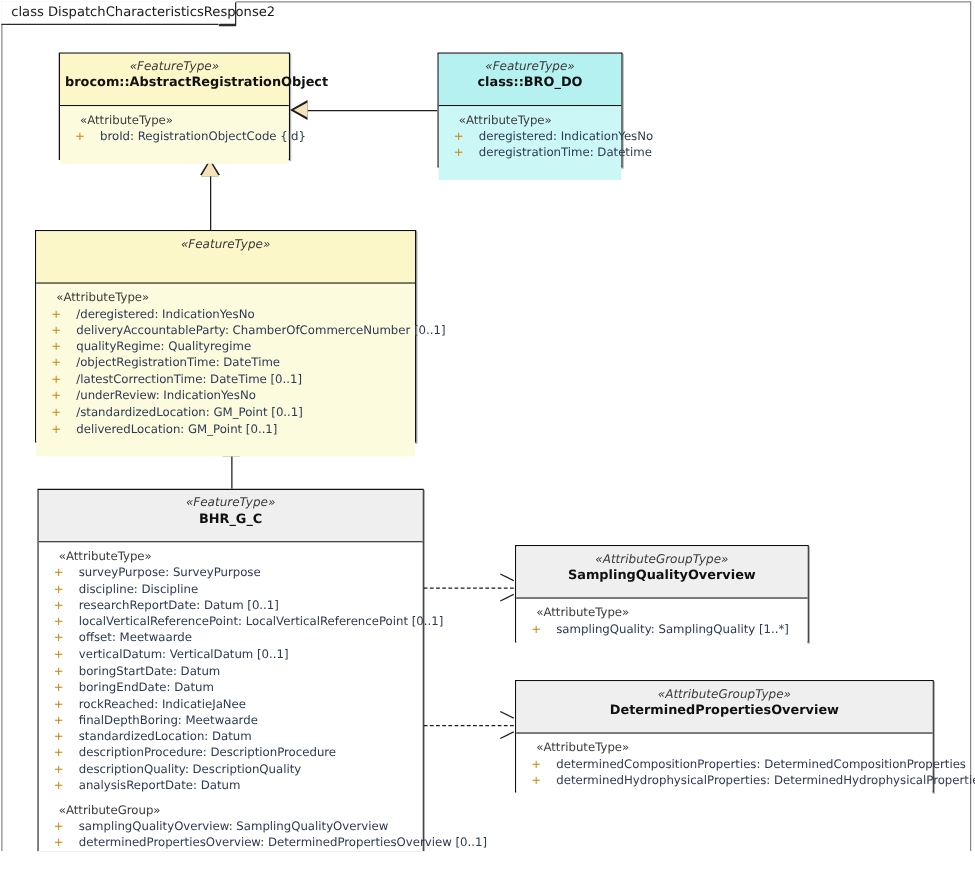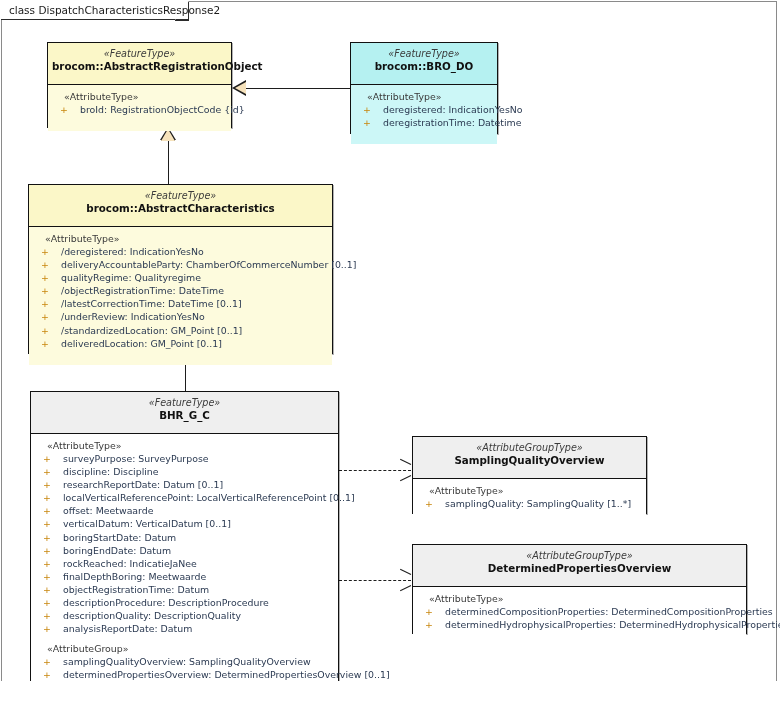--- a/index.html
+++ b/index.html
@@ -235,39 +235,38 @@
       <div class="attr">
         <span class="vis">+</span>
         <span class="itxt">broId: RegistrationObjectCode {id}</span>
       </div>
     </div>
   </div>
 
   <div class="umlbox cyan" style="left:350px;top:42px;width:148px;height:92px;">
     <div class="head" style="height:42px;">
       <div class="stereo">«FeatureType»</div>
-      <div class="name">brocom::BRO_DO</div>
+      <div class="name">class::BRO_DO</div>
     </div>
     <div class="body">
       <div class="grp">«AttributeType»</div>
       <div class="attr">
         <span class="vis">+</span>
         <span class="itxt">deregistered: IndicationYesNo</span>
       </div>
       <div class="attr">
         <span class="vis">+</span>
         <span class="itxt">deregistrationTime: Datetime</span>
       </div>
     </div>
   </div>
 
   <div class="umlbox yellow" style="left:28px;top:184px;width:305px;height:170px;">
     <div class="head" style="height:42px;">
       <div class="stereo">«FeatureType»</div>
-      <div class="name ital">brocom::AbstractCharacteristics</div>
     </div>
     <div class="body">
       <div class="grp">«AttributeType»</div>
       <div class="attr"><span class="vis">+</span><span class="itxt">/deregistered: IndicationYesNo</span></div>
       <div class="attr"><span class="vis">+</span><span class="itxt">deliveryAccountableParty: ChamberOfCommerceNumber [0..1]</span></div>
       <div class="attr"><span class="vis">+</span><span class="itxt">qualityRegime: Qualityregime</span></div>
       <div class="attr"><span class="vis">+</span><span class="itxt">/objectRegistrationTime: DateTime</span></div>
       <div class="attr"><span class="vis">+</span><span class="itxt">/latestCorrectionTime: DateTime [0..1]</span></div>
       <div class="attr"><span class="vis">+</span><span class="itxt">/underReview: IndicationYesNo</span></div>
       <div class="attr"><span class="vis">+</span><span class="itxt">/standardizedLocation: GM_Point [0..1]</span></div>
@@ -285,21 +284,21 @@
       <div class="attr"><span class="vis">+</span><span class="itxt">surveyPurpose: SurveyPurpose</span></div>
       <div class="attr"><span class="vis">+</span><span class="itxt">discipline: Discipline</span></div>
       <div class="attr"><span class="vis">+</span><span class="itxt">researchReportDate: Datum [0..1]</span></div>
       <div class="attr"><span class="vis">+</span><span class="itxt">localVerticalReferencePoint: LocalVerticalReferencePoint [0..1]</span></div>
       <div class="attr"><span class="vis">+</span><span class="itxt">offset: Meetwaarde</span></div>
       <div class="attr"><span class="vis">+</span><span class="itxt">verticalDatum: VerticalDatum [0..1]</span></div>
       <div class="attr"><span class="vis">+</span><span class="itxt">boringStartDate: Datum</span></div>
       <div class="attr"><span class="vis">+</span><span class="itxt">boringEndDate: Datum</span></div>
       <div class="attr"><span class="vis">+</span><span class="itxt">rockReached: IndicatieJaNee</span></div>
       <div class="attr"><span class="vis">+</span><span class="itxt">finalDepthBoring: Meetwaarde</span></div>
-      <div class="attr"><span class="vis">+</span><span class="itxt">objectRegistrationTime: Datum</span></div>
+      <div class="attr"><span class="vis">+</span><span class="itxt">standardizedLocation: Datum</span></div>
       <div class="attr"><span class="vis">+</span><span class="itxt">descriptionProcedure: DescriptionProcedure</span></div>
       <div class="attr"><span class="vis">+</span><span class="itxt">descriptionQuality: DescriptionQuality</span></div>
       <div class="attr"><span class="vis">+</span><span class="itxt">analysisReportDate: Datum</span></div>
 
       <div class="grp" style="margin-top:7px;">«AttributeGroup»</div>
       <div class="attr"><span class="vis">+</span><span class="itxt">samplingQualityOverview: SamplingQualityOverview</span></div>
       <div class="attr"><span class="vis">+</span><span class="itxt">determinedPropertiesOverview: DeterminedPropertiesOverview [0..1]</span></div>
     </div>
   </div>
 

